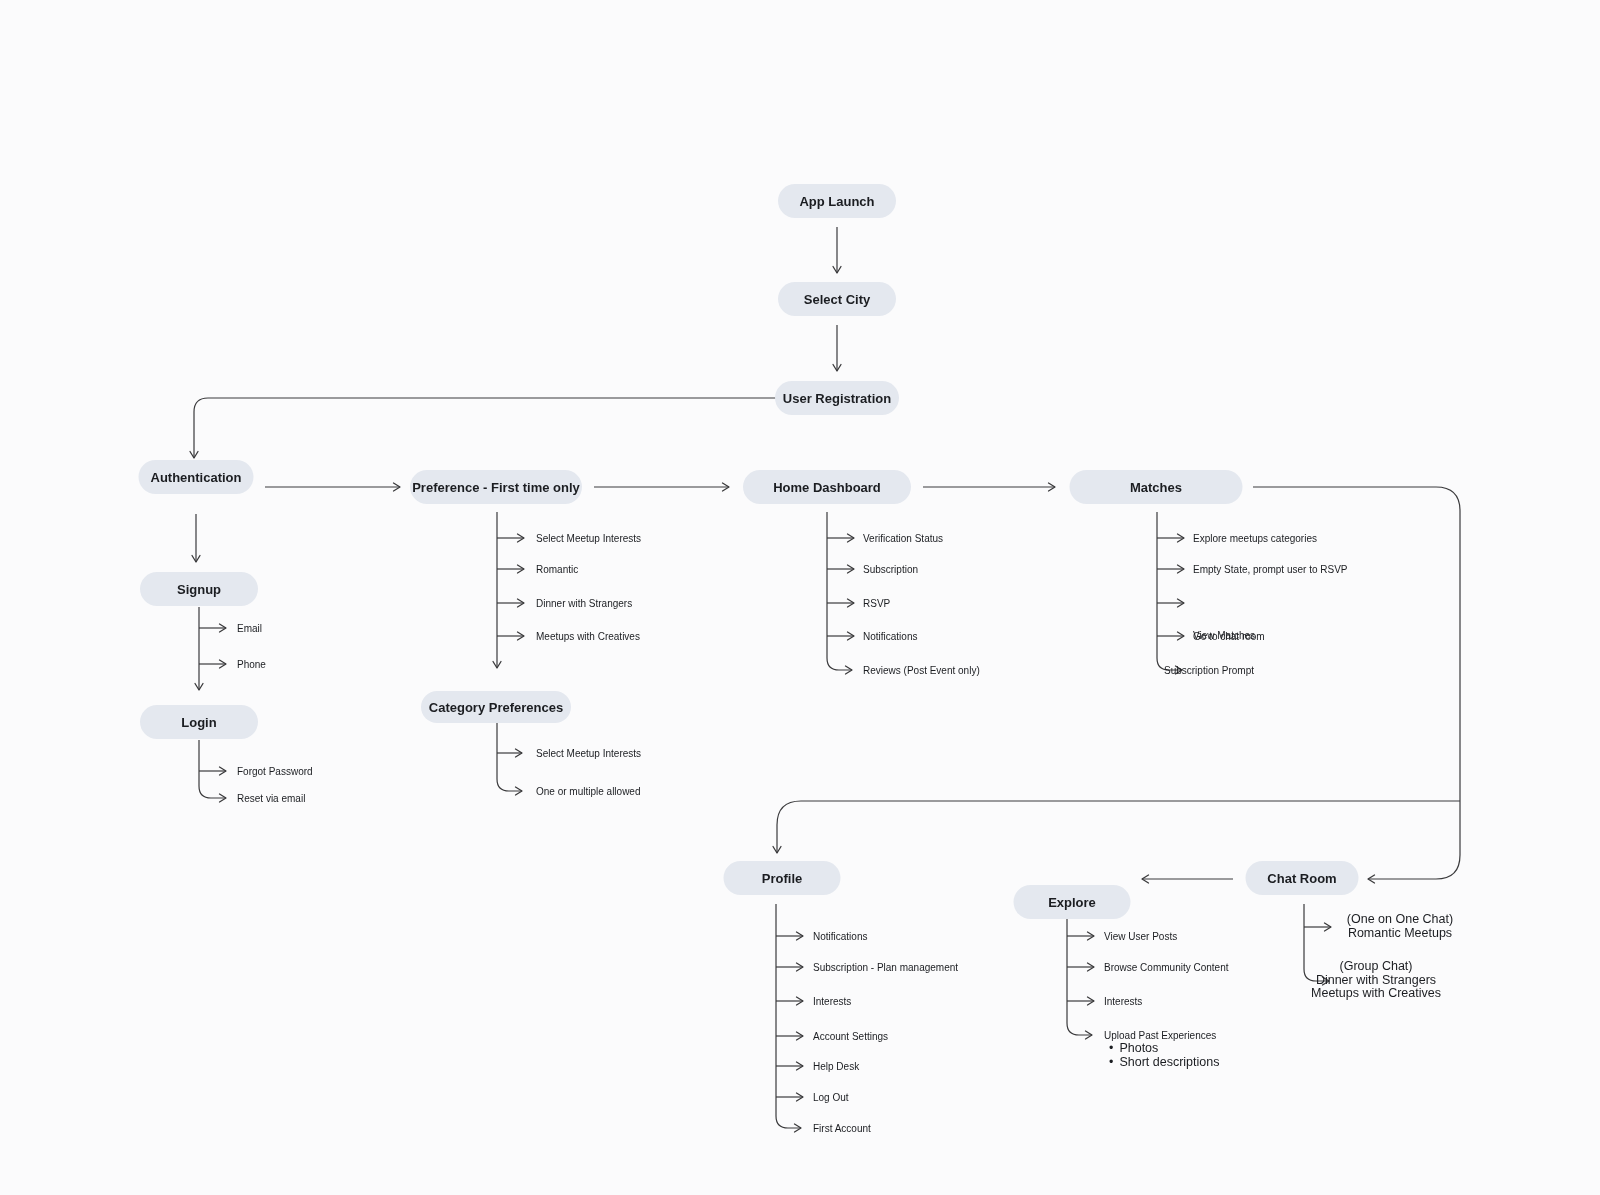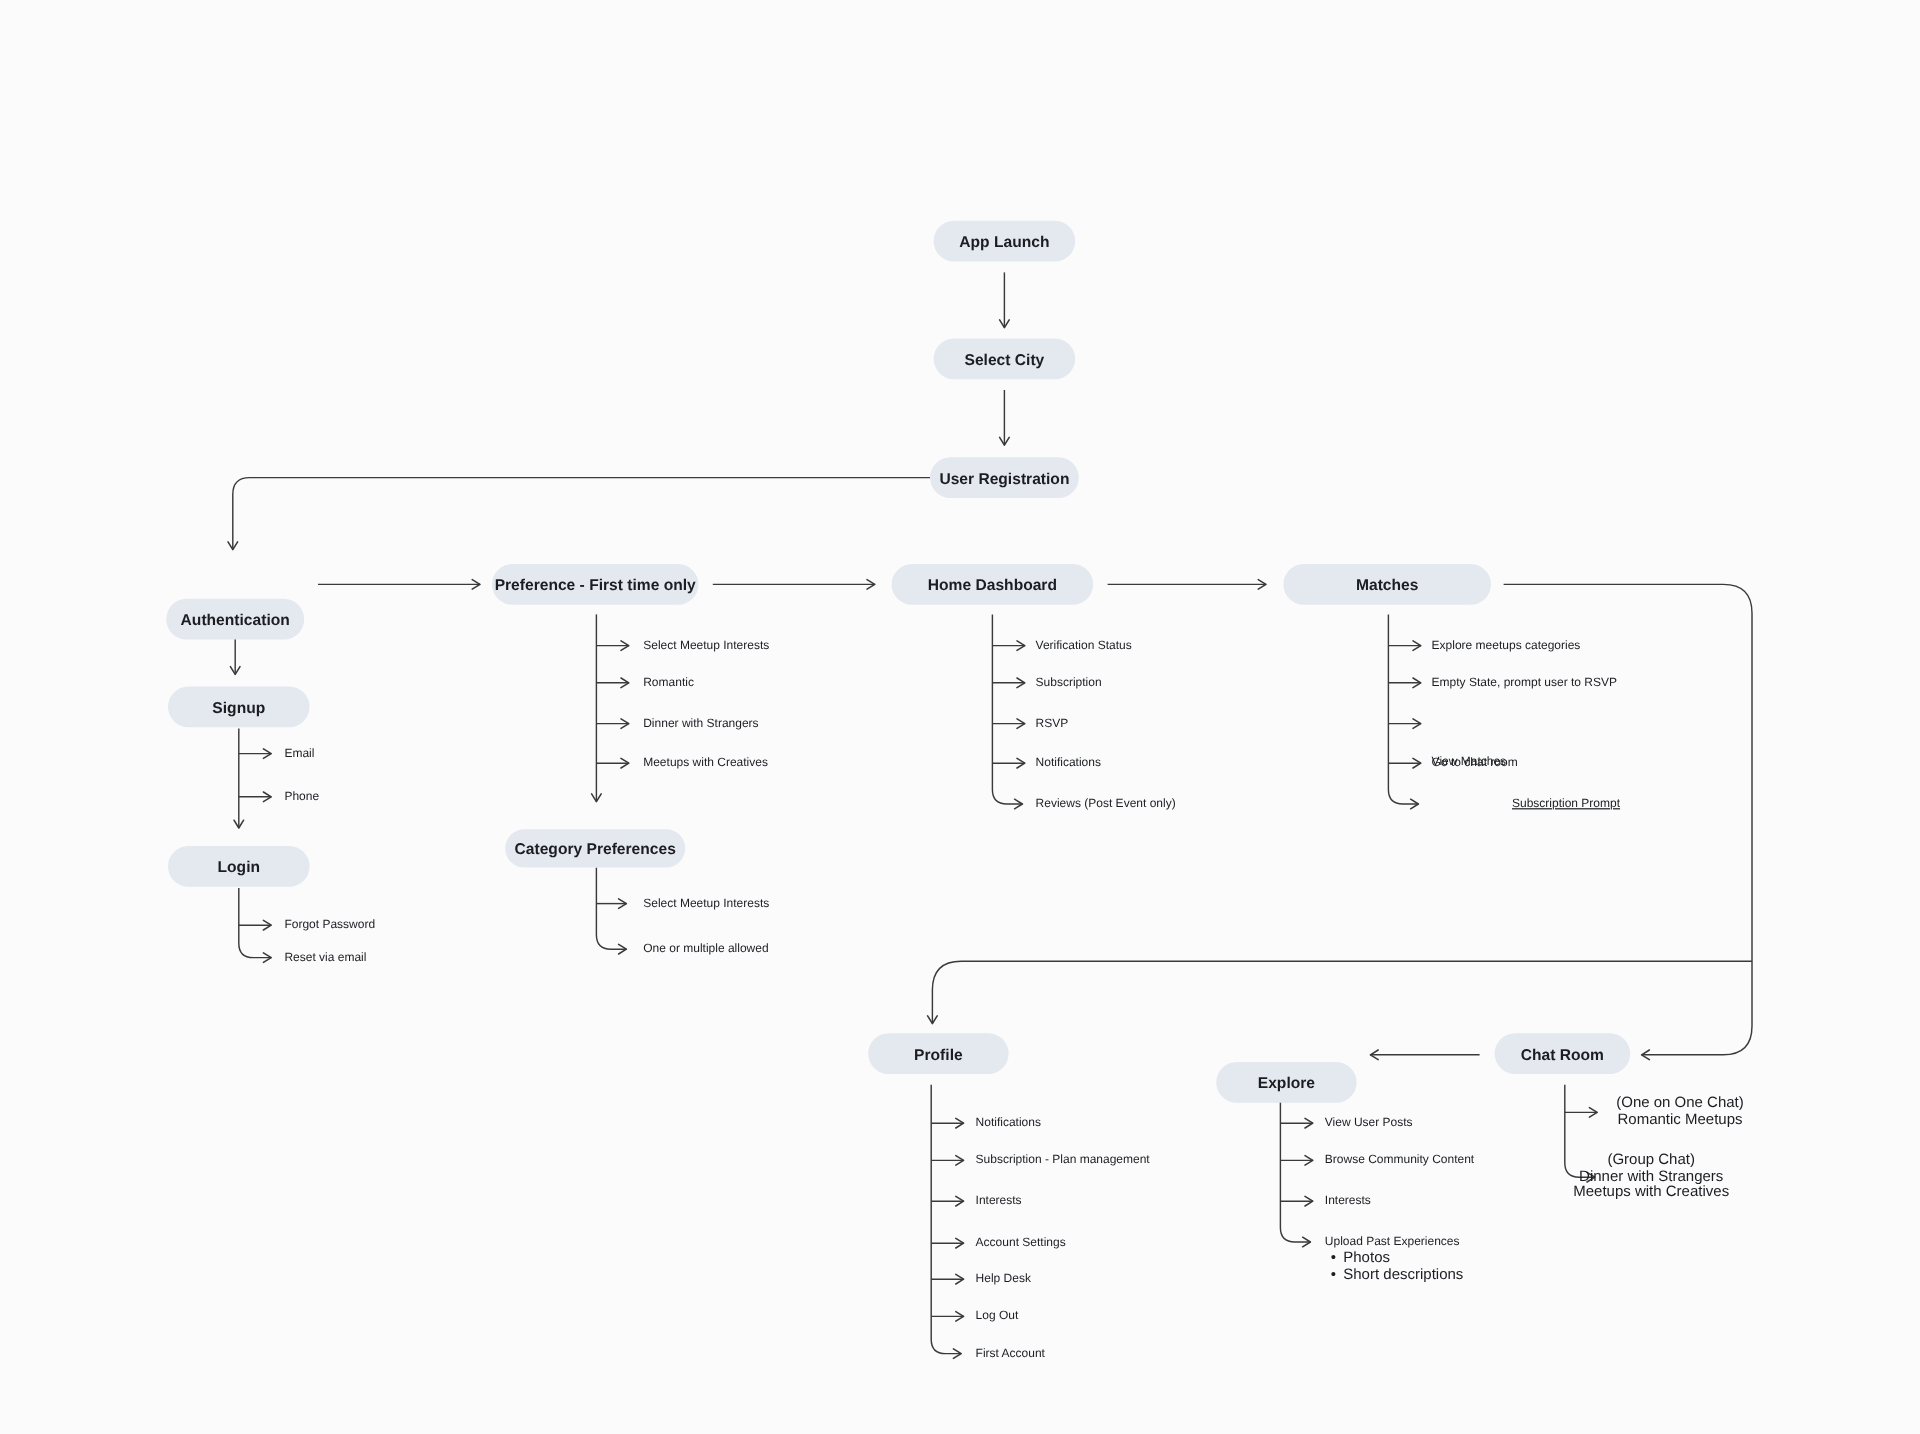--- a/index.html
+++ b/index.html
@@ -122,21 +122,21 @@
     <path class="conn" d="M1067,967 H1094" marker-end="url(#arr)"></path>
     <path class="conn" d="M1067,1001 H1094" marker-end="url(#arr)"></path>
 
     <path class="conn" d="M1304,904 V969 Q1304,981 1316,981 H1329" marker-end="url(#arr)"></path>
     <path class="conn" d="M1304,927 H1331" marker-end="url(#arr)"></path>
   </svg>
 
   <div class="pill" style="left:837px;top:201px;width:118px;">App Launch</div>
   <div class="pill" style="left:837px;top:299px;width:118px;">Select City</div>
   <div class="pill" style="left:837px;top:398px;width:124px;">User Registration</div>
-  <div class="pill" style="left:196px;top:516px;width:115px;">Authentication</div>
+  <div class="pill" style="left:196px;top:477px;width:115px;">Authentication</div>
   <div class="pill" style="left:496px;top:487px;width:172px;">Preference - First time only</div>
   <div class="pill" style="left:827px;top:487px;width:168px;">Home Dashboard</div>
   <div class="pill" style="left:1156px;top:487px;width:173px;">Matches</div>
   <div class="pill" style="left:199px;top:589px;width:118px;">Signup</div>
   <div class="pill" style="left:199px;top:722px;width:118px;">Login</div>
   <div class="pill small" style="left:496px;top:707px;width:150px;">Category Preferences</div>
   <div class="pill" style="left:782px;top:878px;width:117px;">Profile</div>
   <div class="pill" style="left:1072px;top:902px;width:117px;">Explore</div>
   <div class="pill" style="left:1302px;top:878px;width:113px;">Chat Room</div>
 
@@ -157,21 +157,21 @@
   <div class="leaf" style="left:863px;top:538px;">Verification Status</div>
   <div class="leaf" style="left:863px;top:569px;">Subscription</div>
   <div class="leaf" style="left:863px;top:603px;">RSVP</div>
   <div class="leaf" style="left:863px;top:636px;">Notifications</div>
   <div class="leaf" style="left:863px;top:670px;">Reviews (Post Event only)</div>
 
   <div class="leaf" style="left:1193px;top:538px;">Explore meetups categories</div>
   <div class="leaf" style="left:1193px;top:569px;">Empty State, prompt user to RSVP</div>
   <div class="leaf" style="left:1193px;top:603px;margin-top:32px;">View Matches</div>
   <div class="leaf" style="left:1193px;top:636px;">Go to chat room</div>
-  <div class="leaf" style="left:1260px;top:670px;text-decoration:underline;">Subscription Prompt</div>
+  <div class="leaf" style="left:1164px;top:670px;">Subscription Prompt</div>
 
   <div class="leaf" style="left:813px;top:936px;">Notifications</div>
   <div class="leaf" style="left:813px;top:967px;">Subscription - Plan management</div>
   <div class="leaf" style="left:813px;top:1001px;">Interests</div>
   <div class="leaf" style="left:813px;top:1036px;">Account Settings</div>
   <div class="leaf" style="left:813px;top:1066px;">Help Desk</div>
   <div class="leaf" style="left:813px;top:1097px;">Log Out</div>
   <div class="leaf" style="left:813px;top:1128px;">First Account</div>
 
   <div class="leaf" style="left:1104px;top:936px;">View User Posts</div>

